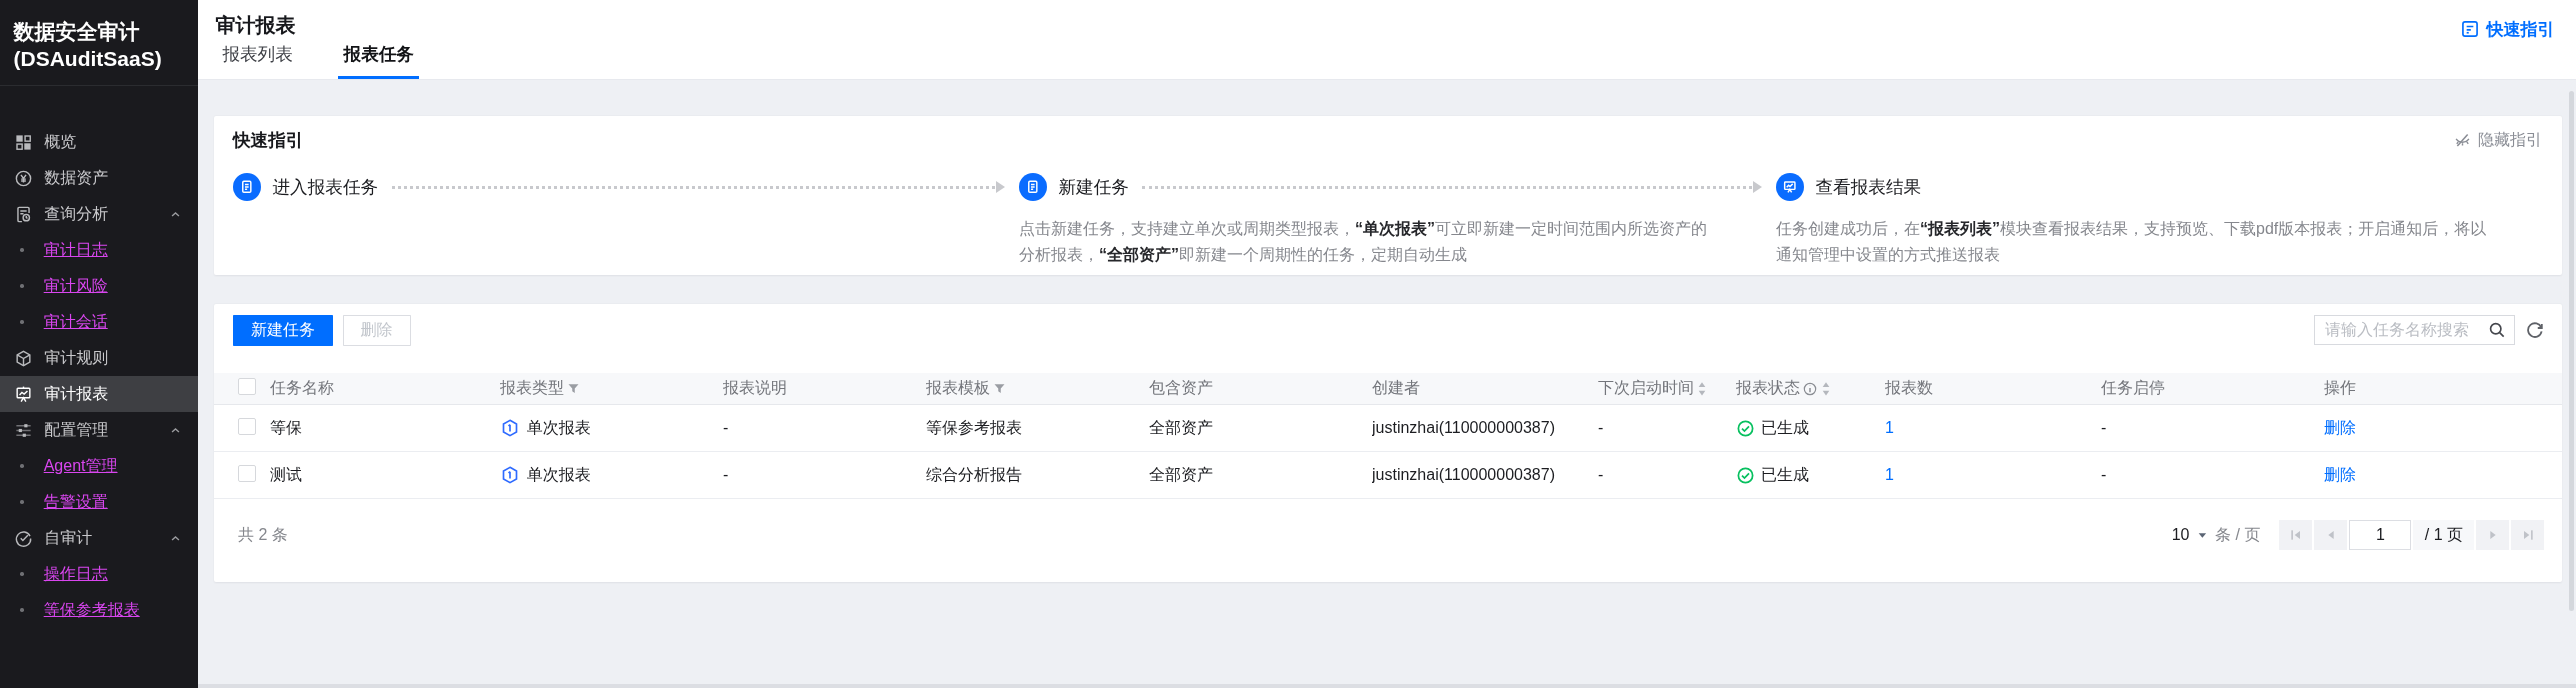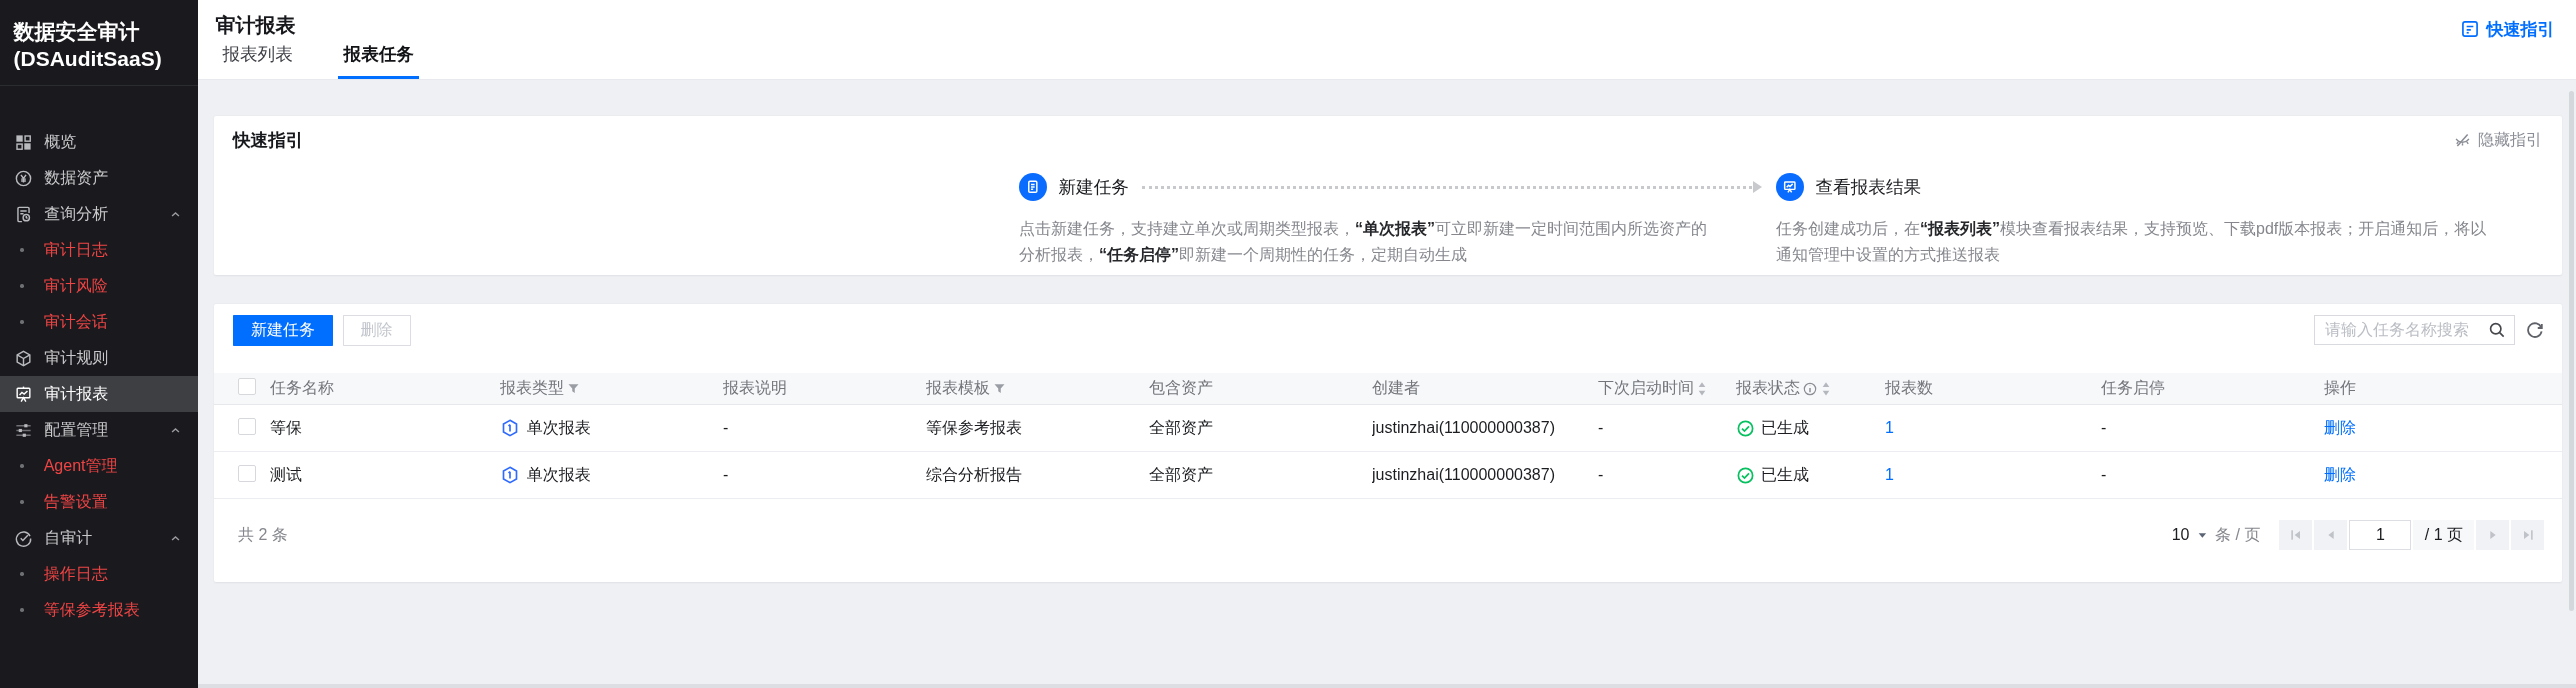--- a/index.html
+++ b/index.html
@@ -7,21 +7,21 @@
   body { display:flex; font-family:"Liberation Sans","DejaVu Sans",sans-serif; background:#eef0f4; position:relative; }
 
   
   .sidebar { width:198px; height:688px; background:#1a1a1e; flex-shrink:0; color:#d8d8da; }
   .side-title { padding:17.6px 13.5px 13.5px 13.5px; border-bottom:0.7px solid #2b2c30; }
   .side-title div { font-size:21px; font-weight:bold; color:#fff; line-height:27px; white-space:nowrap; }
   .side-menu { padding-top:38px; }
   .side-item { height:36px; display:flex; align-items:center; padding:0 15px 0 13.5px; cursor:pointer; }
   .side-item .sico { width:20px; height:20px; margin-right:10.8px; flex-shrink:0; display:flex; align-items:center; justify-content:center; }
   .side-item .slabel { font-size:16px; color:#c9c9cc; white-space:nowrap; }
-  .side-item.sub .slabel { color:#ef4444; }
+  .side-item.sub .slabel { color:#d946ef;text-decoration:underline; }
   .side-item .dot { width:3.4px; height:3.4px; border-radius:50%; background:#6f7074; margin:0 20px 0 6.8px; flex-shrink:0; }
   .side-item .chev { margin-left:auto; }
   .side-item.selected { background:#3e3f43; }
   .side-item.selected .slabel { color:#fff; }
   svg { display:block; }
 
   
   .main { flex:1; display:flex; flex-direction:column; min-width:0; }
   .header { height:80px; background:#fff; border-bottom:0.7px solid #e7e9ee; position:relative; flex-shrink:0; }
   .page-title { position:absolute; left:17.6px; top:12px; font-size:20px; font-weight:bold; color:#17181c; }
@@ -256,34 +256,44 @@
                 <path d="M5.5 19 L18.5 4.5" stroke-width="2"></path>
               </svg>
           </span>
           <span>隐藏指引</span>
         </div>
       </div>
 
       <div class="steps">
 
         <div class="stepcol c1">
+          <div class="step-head">
+            <span class="step-ico">
+              <svg width="17.6" height="17.6" viewBox="0 0 24 24" fill="none" stroke="#ffffff" stroke-width="2">
+                  <rect x="6.5" y="4.5" width="11" height="15" rx="1.5"></rect>
+                  <path d="M9.5 9 H14.5 M9.5 12.2 H14.5 M9.5 15.4 H12.5"></path>
+                </svg>
+            </span>
+            <span class="step-title">进入报表任务</span>
+            <span class="arrow"></span>
+          </div>
         </div>
 
         <div class="stepcol c2">
           <div class="step-head">
             <span class="step-ico">
               <svg width="17.6" height="17.6" viewBox="0 0 24 24" fill="none" stroke="#ffffff" stroke-width="2">
                   <rect x="6.5" y="4.5" width="11" height="15" rx="1.5"></rect>
                   <path d="M9.5 9 H14.5 M9.5 12.2 H14.5 M9.5 15.4 H12.5"></path>
                 </svg>
             </span>
             <span class="step-title">新建任务</span>
             <span class="arrow"></span>
           </div>
-          <p class="step-desc"><span>点击新建任务，支持建立单次或周期类型报表，</span><b>“单次报表”</b><span>可立即新建一定时间范围内所选资产的分析报表，</span><b>“任务启停”</b><span>即新建一个周期性的任务，定期自动生成</span></p>
+          <p class="step-desc"><span>点击新建任务，支持建立单次或周期类型报表，</span><b>“单次报表”</b><span>可立即新建一定时间范围内所选资产的分析报表，</span><b>“全部资产”</b><span>即新建一个周期性的任务，定期自动生成</span></p>
         </div>
 
         <div class="stepcol c3">
           <div class="step-head">
             <span class="step-ico">
               <svg width="17.6" height="17.6" viewBox="0 0 24 24" fill="none" stroke="#ffffff" stroke-width="2">
                   <rect x="5" y="5.5" width="14" height="10" rx="1"></rect>
                   <path d="M7.8 12.5 L10.3 9.8 L12.3 11.6 L16 8"></path>
                   <path d="M9.5 19.5 L12 15.5 L14.5 19.5"></path>
                 </svg>

